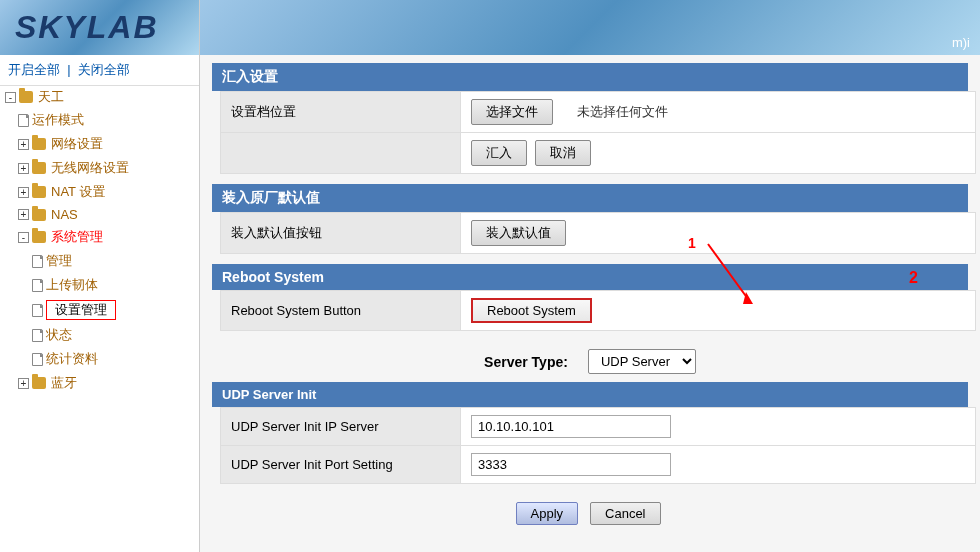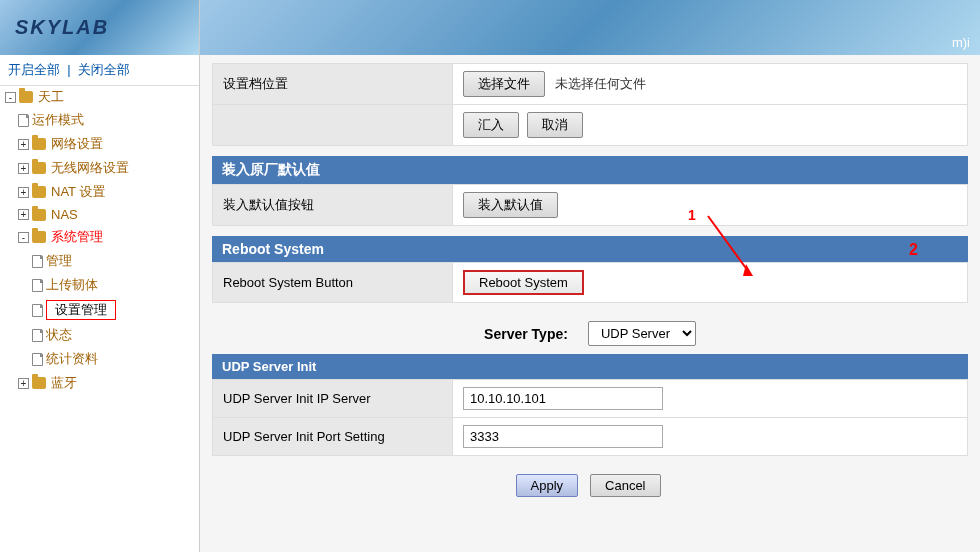--- a/index.html
+++ b/index.html
@@ -16,21 +16,21 @@
       height: 552px;
     }
     .sidebar-logo {
       background: linear-gradient(135deg, #a0c8e8 0%, #5090c0 50%, #b0d8f0 100%);
       padding: 10px 15px;
       height: 55px;
       display: flex;
       align-items: center;
     }
     .logo-text {
-      font-size: 20px;
+      font-size: 32px;
       font-weight: 900;
       color: #1a3a6a;
       letter-spacing: 2px;
       font-style: italic;
     }
     .sidebar-toggles {
       padding: 6px 8px;
       border-bottom: 1px solid #ddd;
       font-size: 13px;
       color: #0055aa;
@@ -165,20 +165,21 @@
       background: #4a7ab5;
     }
     .section-header.english {
       background: #4a7ab5;
     }
     .section-table {
       width: 100%;
       border-collapse: collapse;
       background: #fff;
       border: 1px solid #ccc;
+      margin-left: 8px;
     }
     .section-table td {
       padding: 7px 10px;
       border: 1px solid #ddd;
       vertical-align: middle;
     }
     .section-table td:first-child {
       background: #e8e8e8;
       width: 240px;
       font-size: 13px;
@@ -206,21 +207,21 @@
     }
     .btn-primary {
       background: linear-gradient(to bottom, #e0e8ff, #b0bde0);
       border: 1px solid #7080c0;
     }
 
     
     .file-select-row {
       display: flex;
       align-items: center;
-      gap: 6px;
+      gap: 20px;
     }
     .file-none-text {
       font-size: 13px;
       color: #333;
     }
 
     
     .server-type-row {
       display: flex;
       align-items: center;
@@ -342,20 +343,21 @@
   </div>
 </div>
 
 <div class="main-content">
   <div class="main-header">
     <span class="main-header-text">m)i</span>
   </div>
   <div class="content-body">
 
     <div class="section">
+      <div class="section-header chinese">汇入设置</div>
       <table class="section-table">
         <tbody>
             <tr>
           <td>设置档位置</td>
           <td>
             <div class="file-select-row">
               <button class="btn">选择文件</button>
               <span class="file-none-text">未选择任何文件</span>
             </div>
           </td>

